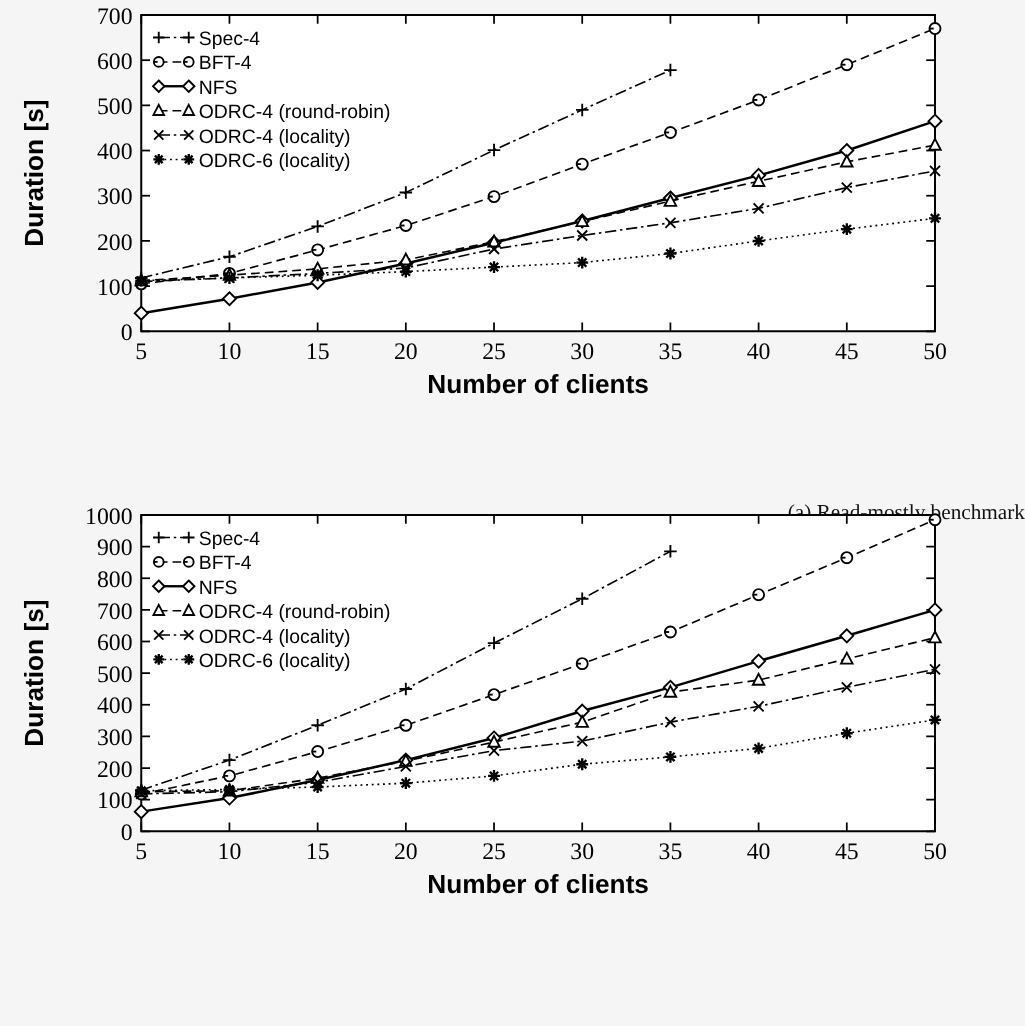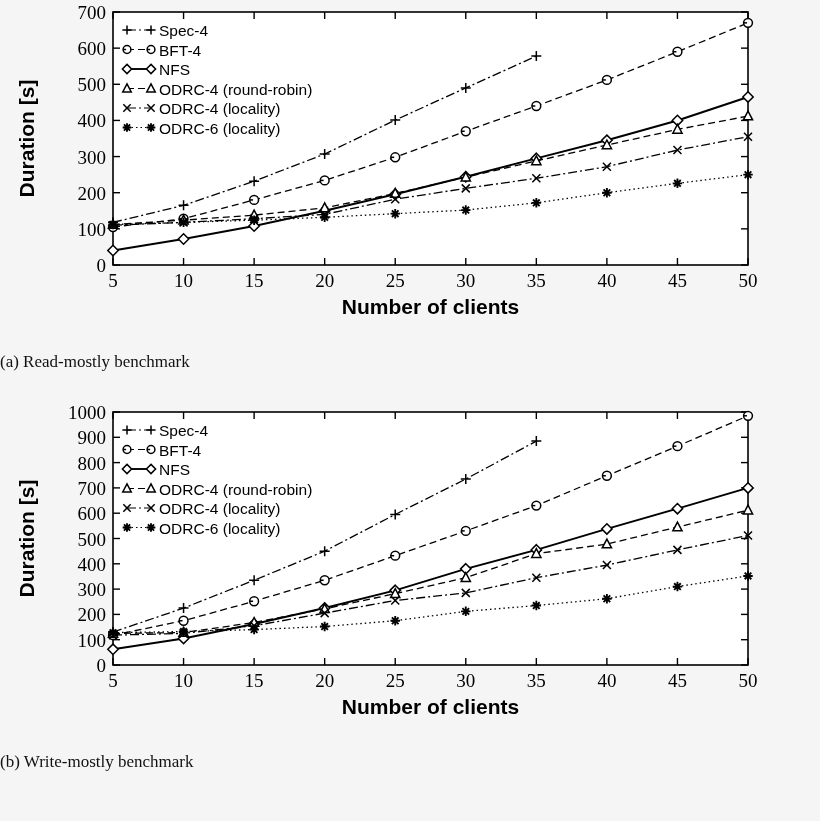--- a/index.html
+++ b/index.html
@@ -11,23 +11,23 @@
   }
   .page{position:relative;width:820px;height:821px;}
   .figure{position:absolute;left:0;width:820px;}
   #figure-a{top:0;height:400px;}
   #figure-b{top:400px;height:421px;}
   .plot-wrap{position:relative;width:820px;}
   #plot-a{height:350px;}
   #plot-b{height:350px;}
   svg{display:block;}
   .caption{
-    width:820px;text-align:left;
+    width:820px;text-align:right;
     font-family:"Liberation Serif", serif;
-    font-size:17px;color:#111;
+    font-size:17px;color:#111;margin-top:48px;
   }
   #caption-a{position:absolute;top:352px;left:0;}
   #caption-b{position:absolute;top:352px;left:0;}
   text{fill:#000;}
   .axis-title{font-family:"Liberation Sans",sans-serif;font-weight:bold;font-size:21px;}
   .tick-label{font-family:"Liberation Serif",serif;font-size:19px;}
   .legend-label{font-family:"Liberation Sans",sans-serif;font-size:15.5px;}
   .frame{fill:#ffffff;stroke:#000;stroke-width:1.6;}
 </style>
 </head>
@@ -390,16 +390,15 @@
             <path d="M123.32 104.32 L130.68 111.68 M130.68 104.32 L123.32 111.68" stroke="#000" stroke-width="1.5" fill="none"></path>
             <path d="M147.32 104.32 L154.68 111.68 M154.68 104.32 L147.32 111.68" stroke="#000" stroke-width="1.5" fill="none"></path>
             <text x="159" y="114" class="legend-label">ODRC-4 (locality)</text>
             <line x1="127" y1="127.5" x2="151" y2="127.5" stroke="#000" stroke-width="1.2" stroke-dasharray="1.5,3"></line>
             <path d="M122.63 127.5 H131.37 M123.941 124.441 L130.059 130.559 M130.059 124.441 L123.941 130.559 M127 123.13 V131.87" stroke="#000" stroke-width="1.875" fill="none"></path>
             <path d="M146.63 127.5 H155.37 M147.941 124.441 L154.059 130.559 M154.059 124.441 L147.941 130.559 M151 123.13 V131.87" stroke="#000" stroke-width="1.875" fill="none"></path>
             <text x="159" y="133.5" class="legend-label">ODRC-6 (locality)</text>
           </g>
         </svg>
     </div>
-    <div class="caption" id="caption-b">(b) Write-mostly benchmark</div>
   </div>
 
 </div>
 
 </body></html>

